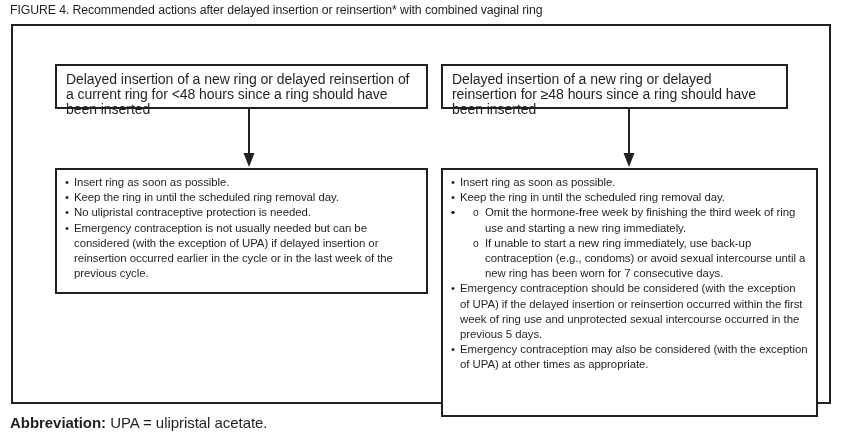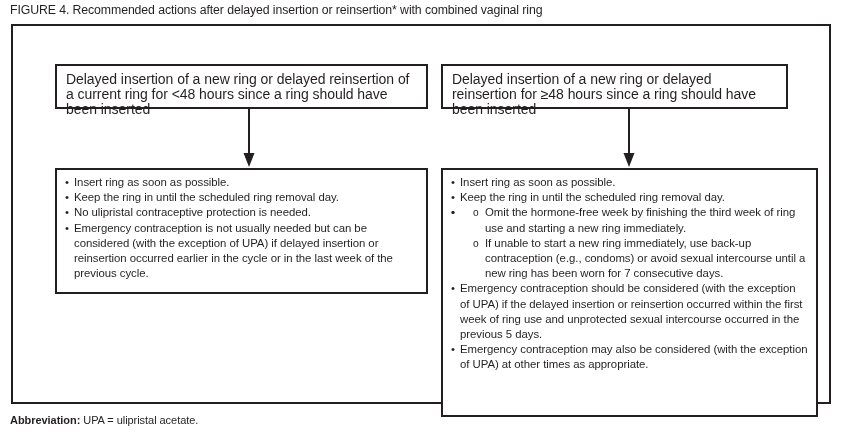--- a/index.html
+++ b/index.html
@@ -135,21 +135,21 @@
     width: 14px;
   }
   #arrow-left  { left: 229px; top: 83px; height: 59px; }
   #arrow-right { left: 609px; top: 83px; height: 59px; }
 
   
   #figure-footnote {
     position: absolute;
     left: 10px;
     top: 414px;
-    font-size: 11px;
+    font-size: 15px;
     letter-spacing: -0.05px;
     color: #231f20;
   }
   #figure-footnote .lead { font-weight: bold; }
 </style>
 </head>
 <body>
 
 <div id="figure-title">FIGURE 4. Recommended actions after delayed insertion or reinsertion* with combined vaginal ring</div>
 

